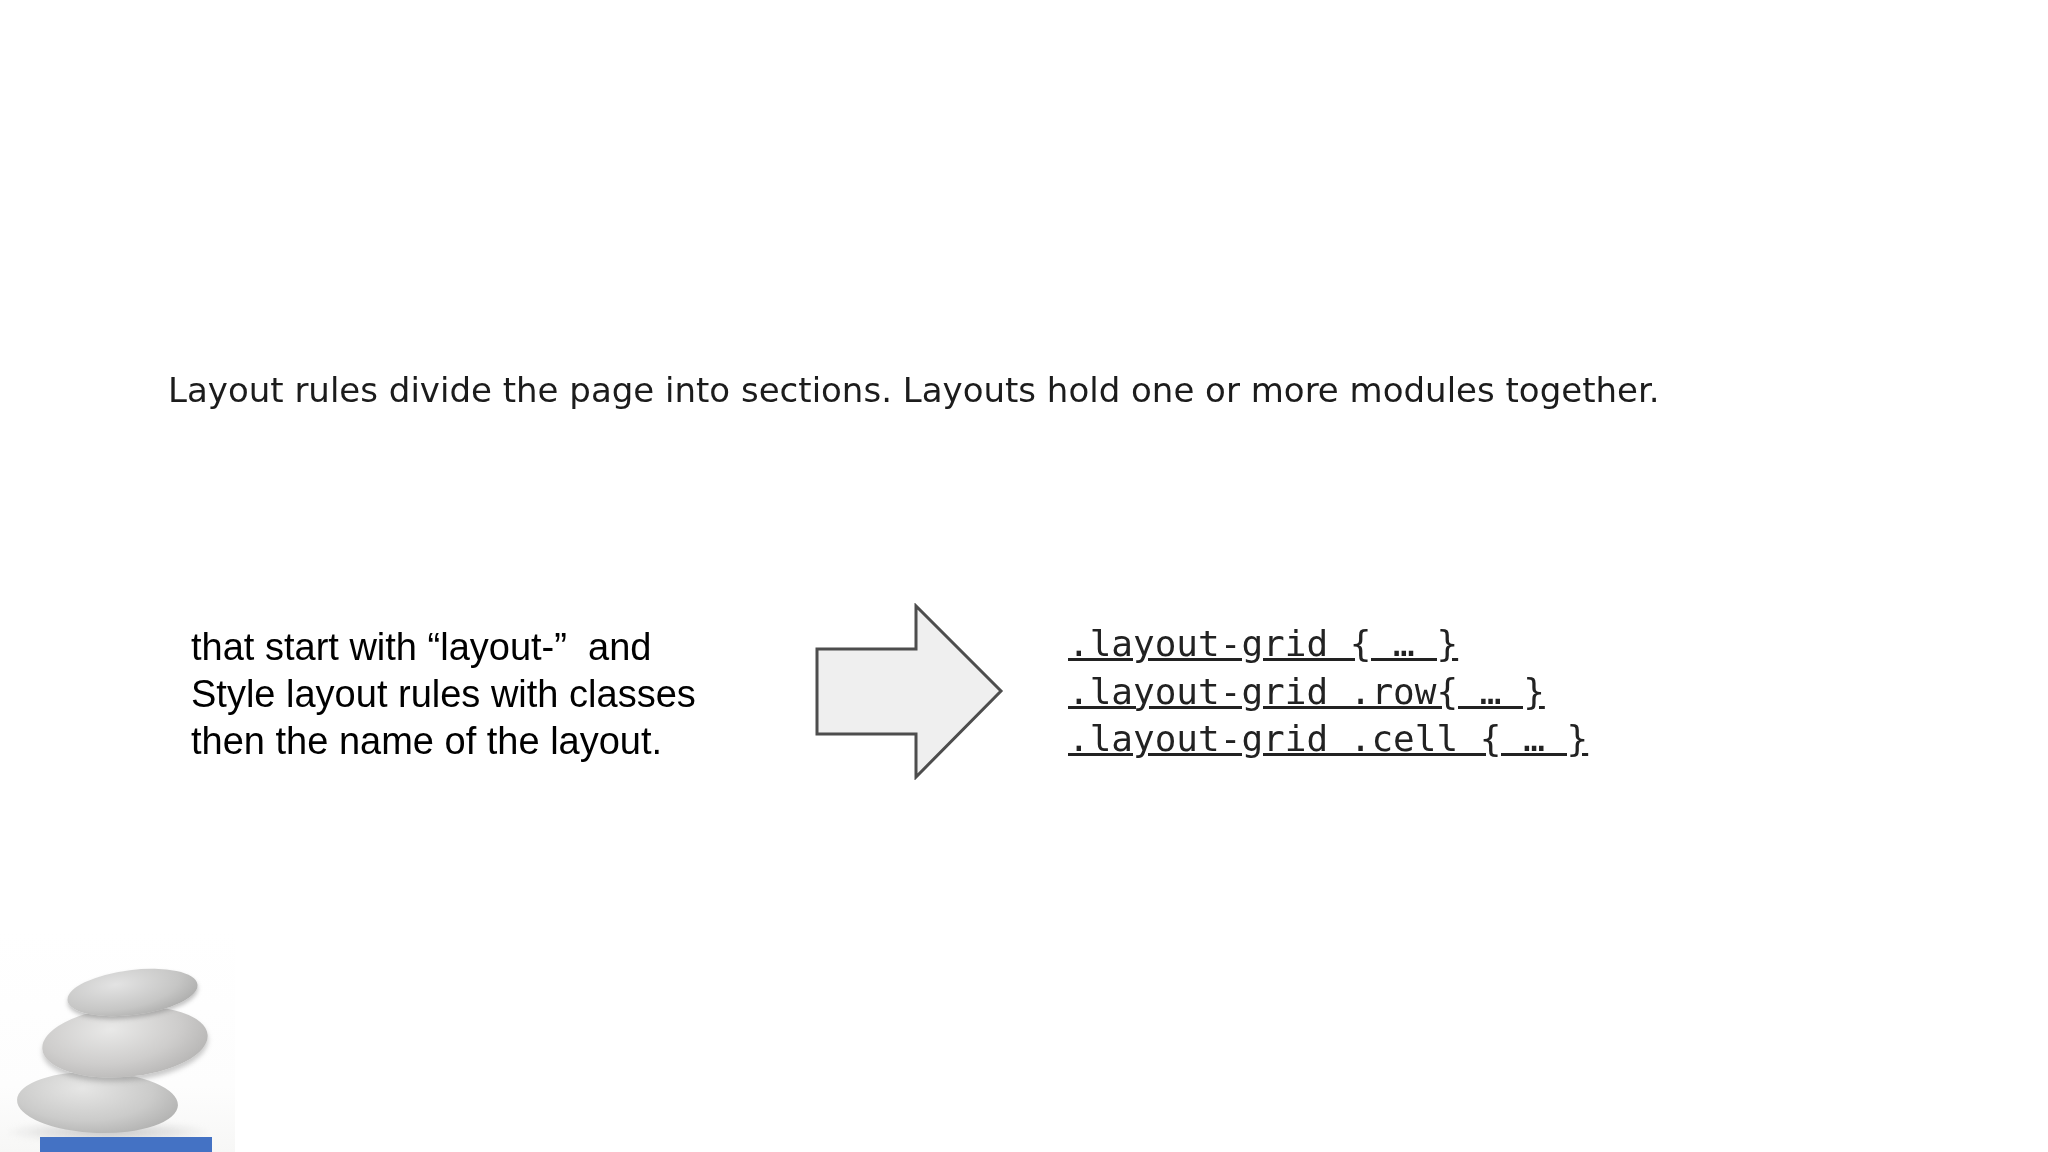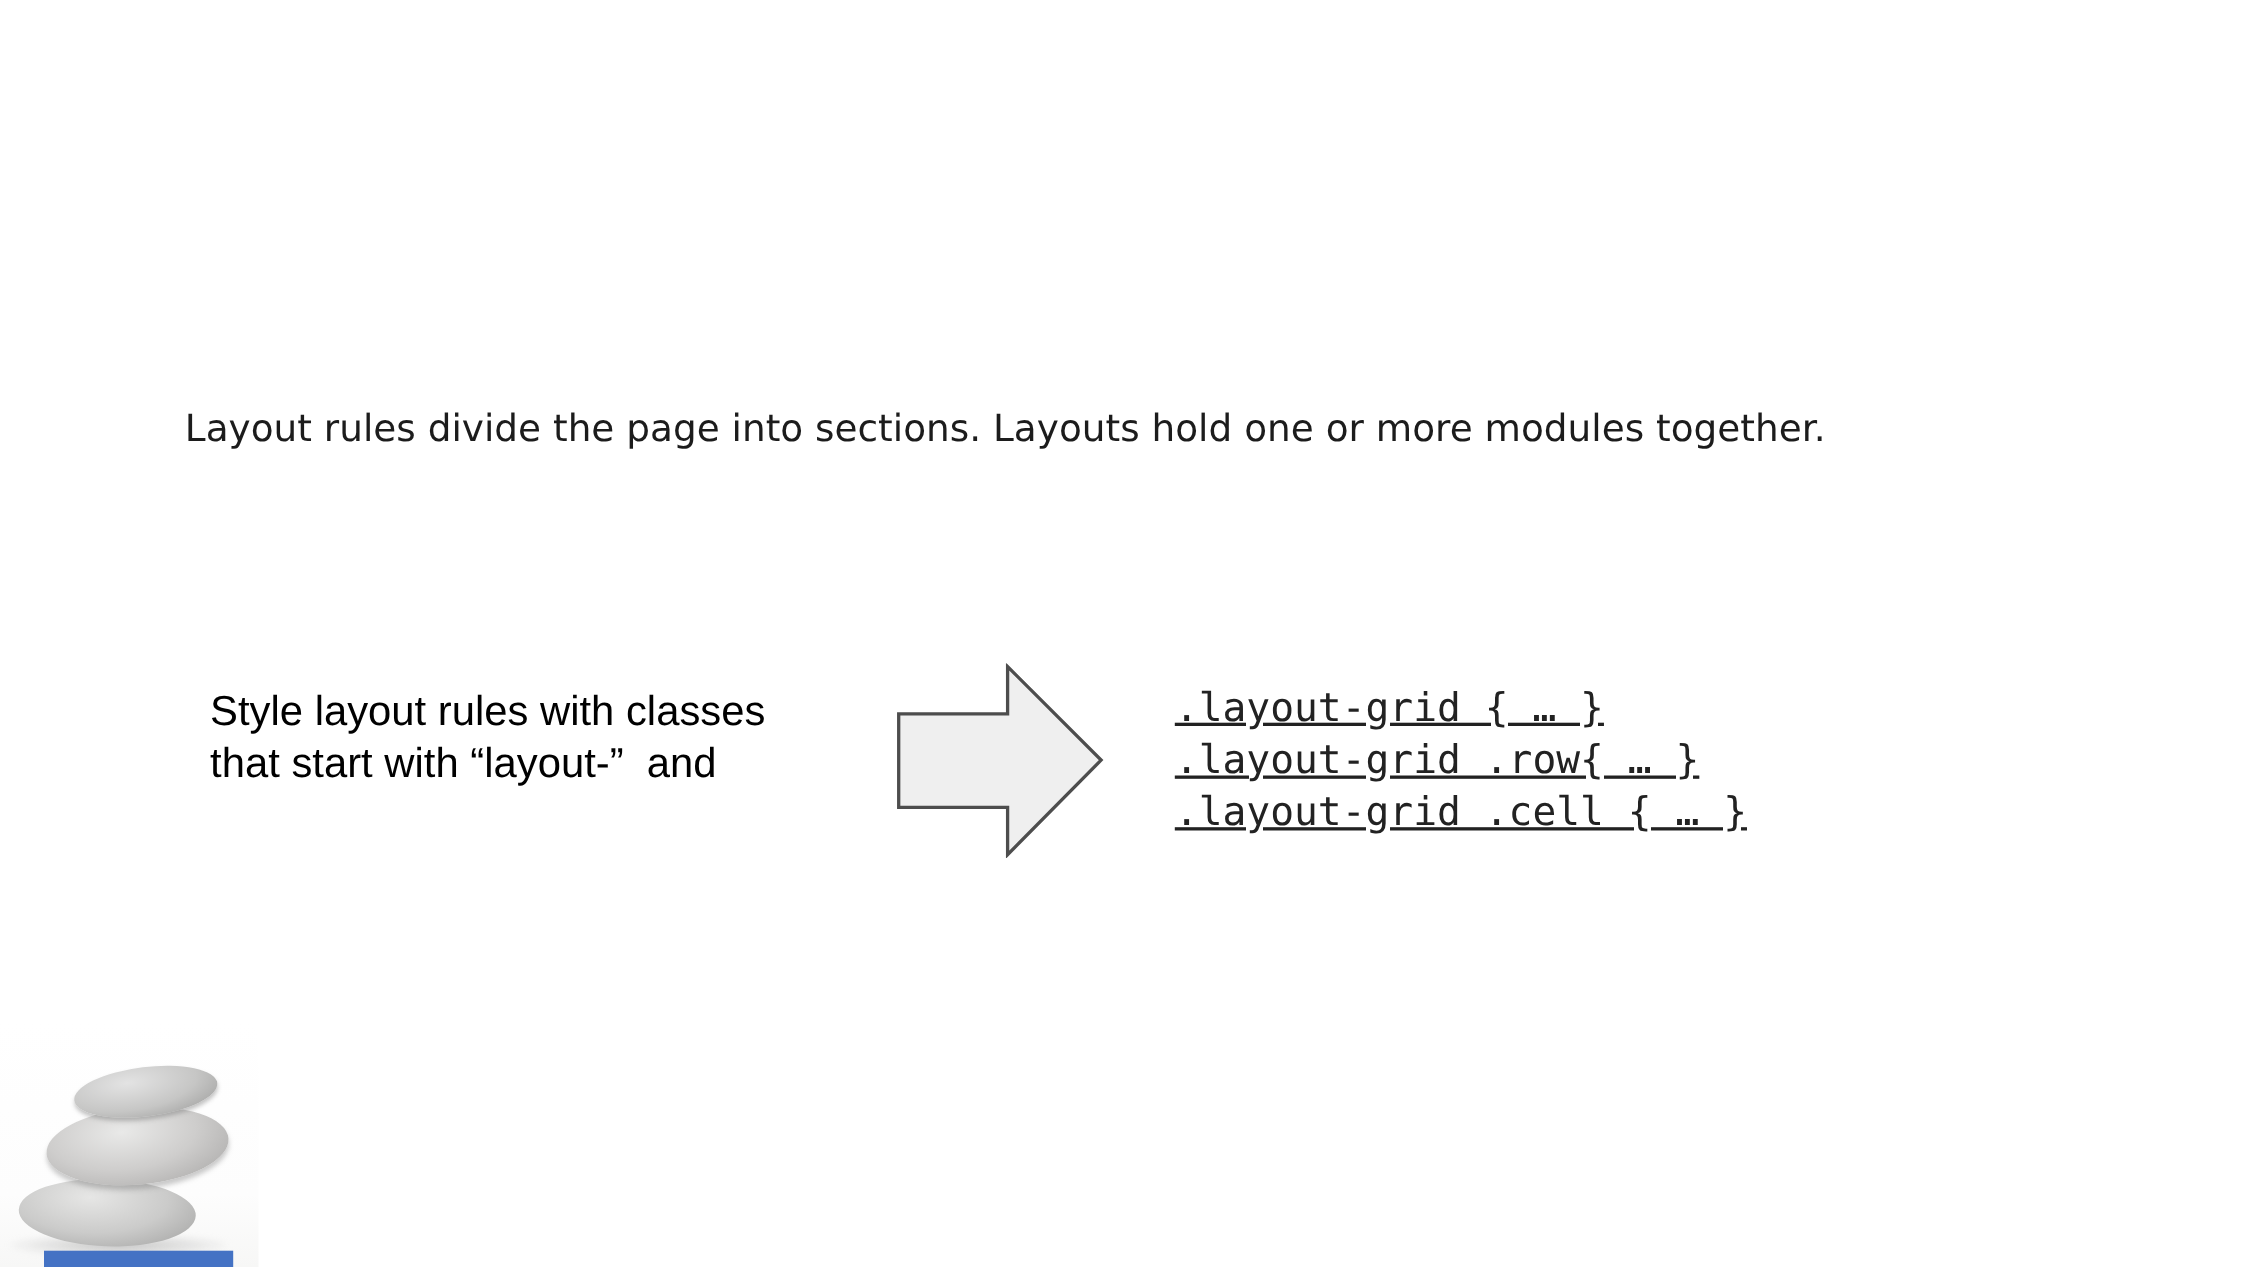--- a/index.html
+++ b/index.html
@@ -122,22 +122,23 @@
 </style>
 </head>
 <body>
 
 <div id="slide" style="background: rgb(255, 255, 255);">
 
 
   <div class="intro-text" style="color: rgb(28, 28, 28); margin-left: 42px;">Layout rules divide the page into sections. Layouts hold one or more modules together.</div>
 
   <div class="explain-block">
+    <div class="line">that start with “layout-”  and</div>
     <div class="line">Style layout rules with classes</div>
-    <div class="line">that start with “layout-”  and</div>
+    <div class="line">then the name of the layout.</div>
   </div>
 
   <div class="arrow-wrap">
     <svg width="190" height="177" viewBox="0 0 190 177" aria-hidden="true">
       <polygon points="2,46 101,46 101,3 186,88 101,174 101,131 2,131" stroke-width="3" stroke-linejoin="miter" stroke="#4d4d4d" fill="#efefef"></polygon>
     </svg>
   </div>
 
   <div class="code-block" style="color: rgb(34, 34, 34); text-decoration: underline;">
     <div class="code-line">.layout-grid { … }</div>

